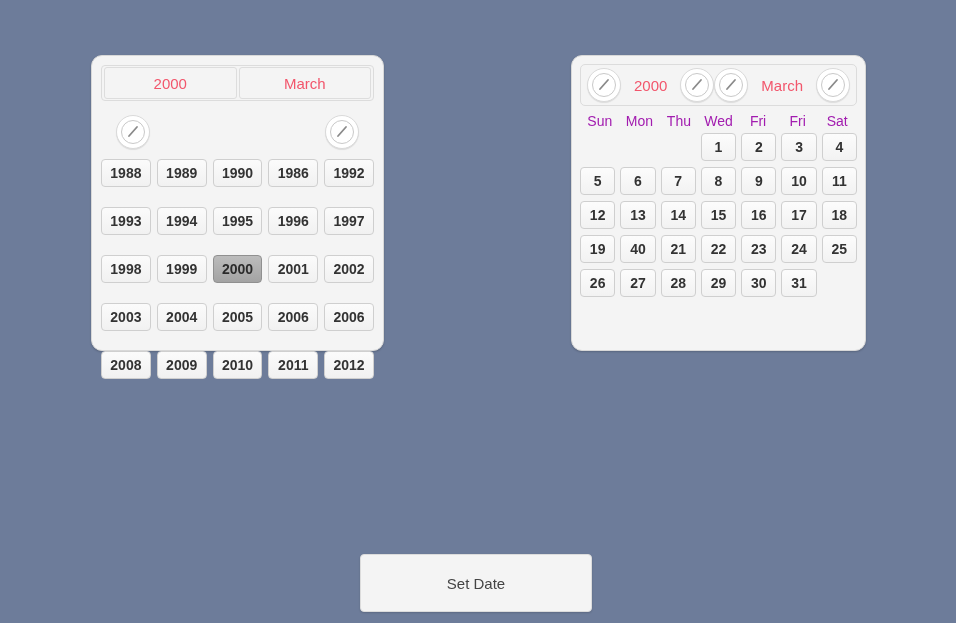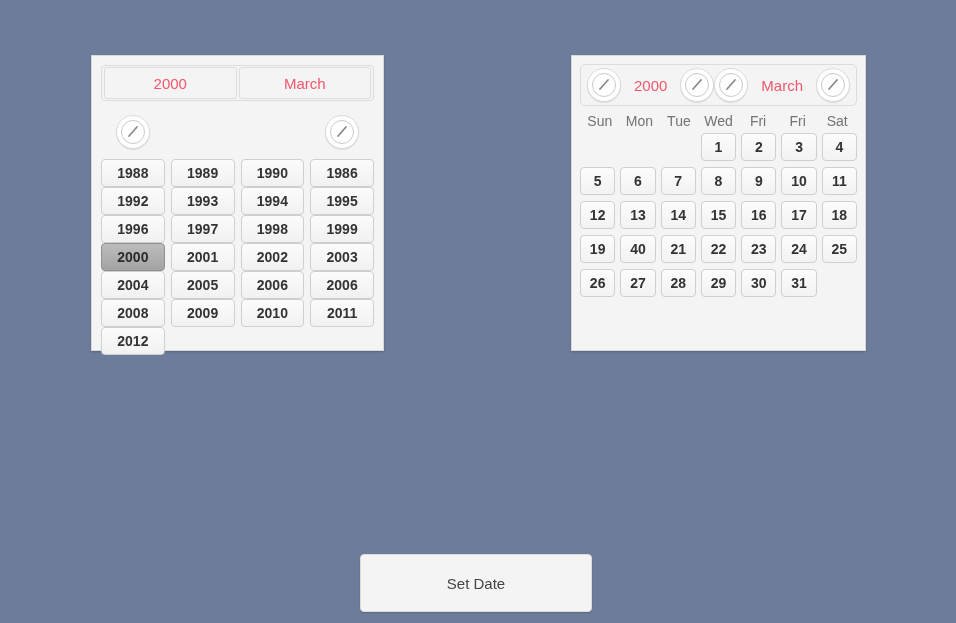--- a/index.html
+++ b/index.html
@@ -13,21 +13,21 @@
     font-family: "Liberation Sans", sans-serif;
     overflow: hidden;
     position: relative;
   }
 
   
   .panel {
     position: absolute;
     background: #f4f4f4;
     border: 1px solid #d8d8d8;
-    border-radius: 0;
+    border-radius: 11px;
     box-shadow: 0 1px 2px rgba(0,0,0,0.18);
     box-sizing: border-box;
   }
 
   #year-panel {
     left: 91px;
     top: 55px;
     width: 293px;
     height: 296px;
     padding: 9px;
@@ -90,22 +90,22 @@
     align-items: center;
     justify-content: center;
     box-shadow: 0 1px 1px rgba(0,0,0,0.10);
     flex: 0 0 auto;
   }
   .circle-btn svg { display: block; }
 
   
   .year-grid {
     display: grid;
-    grid-template-columns: repeat(4, 1fr);
-    gap: 0 6px;
+    grid-template-columns: repeat(5, 1fr);
+    gap: 20px 6px;
     margin-top: 2px;
   }
   .cell {
     height: 28px;
     border: 1px solid #cfcfcf;
     border-radius: 4px;
     background: linear-gradient(to bottom, #fbfbfb 0%, #f1f1f1 100%);
     color: #333333;
     font-size: 14px;
     font-weight: bold;
@@ -142,21 +142,21 @@
   }
 
   
   .weekday-row {
     display: grid;
     grid-template-columns: repeat(7, 1fr);
     margin-top: 7px;
     margin-bottom: 4px;
   }
   .weekday {
-    color: #737373;
+    color: #a21caf;
     font-size: 14px;
     text-align: center;
   }
 
   
   .day-grid {
     display: grid;
     grid-template-columns: repeat(7, 1fr);
     gap: 6px 5px;
   }
@@ -297,21 +297,21 @@
           <circle cx="13" cy="13" r="11.5" fill="none" stroke="#c9c9c9" stroke-width="1"></circle>
           <line x1="9" y1="17" x2="17" y2="8" stroke="#8a8a8a" stroke-width="1.8" stroke-linecap="round"></line>
         </svg>
       </span>
     </div>
   </div>
 
   <div class="weekday-row" id="weekday-row">
       <div class="weekday">Sun</div>
       <div class="weekday">Mon</div>
-      <div class="weekday">Tue</div>
+      <div class="weekday">Thu</div>
       <div class="weekday">Wed</div>
       <div class="weekday">Fri</div>
       <div class="weekday">Fri</div>
       <div class="weekday">Sat</div>
     </div>
 
   <div class="day-grid" id="day-grid">
       <div class="day-cell blank"></div>
       <div class="day-cell blank"></div>
       <div class="day-cell blank"></div>

